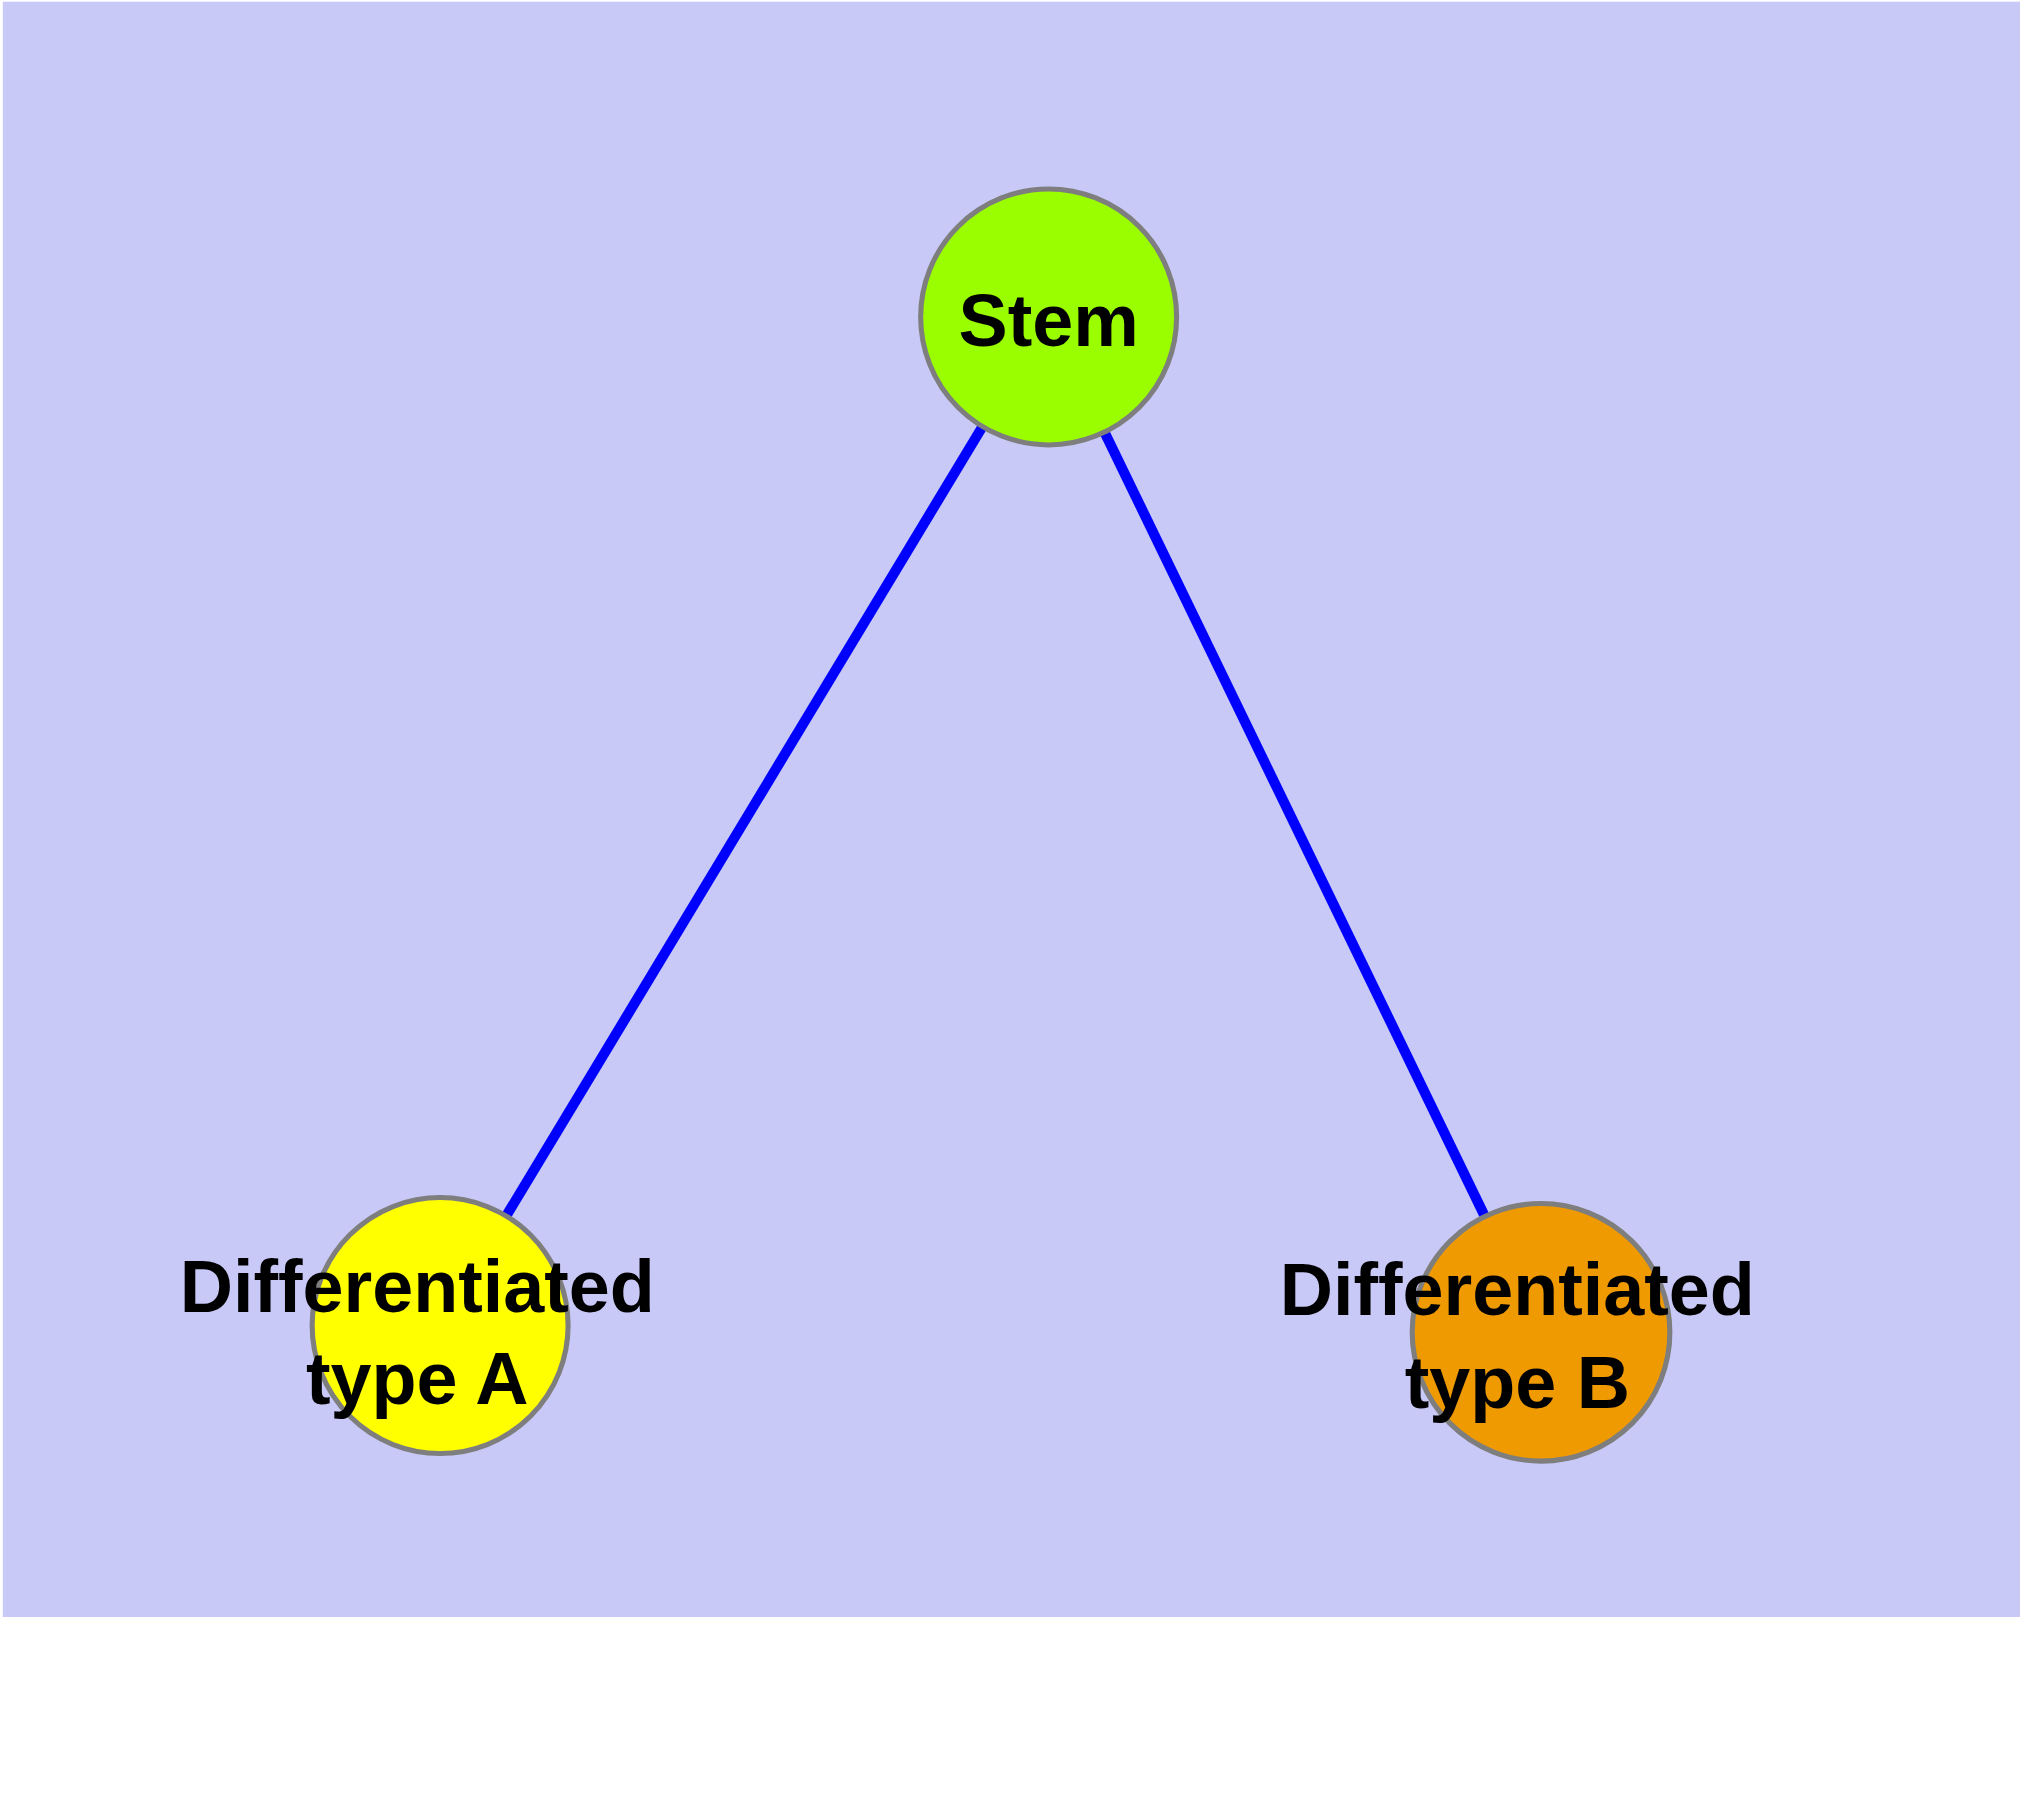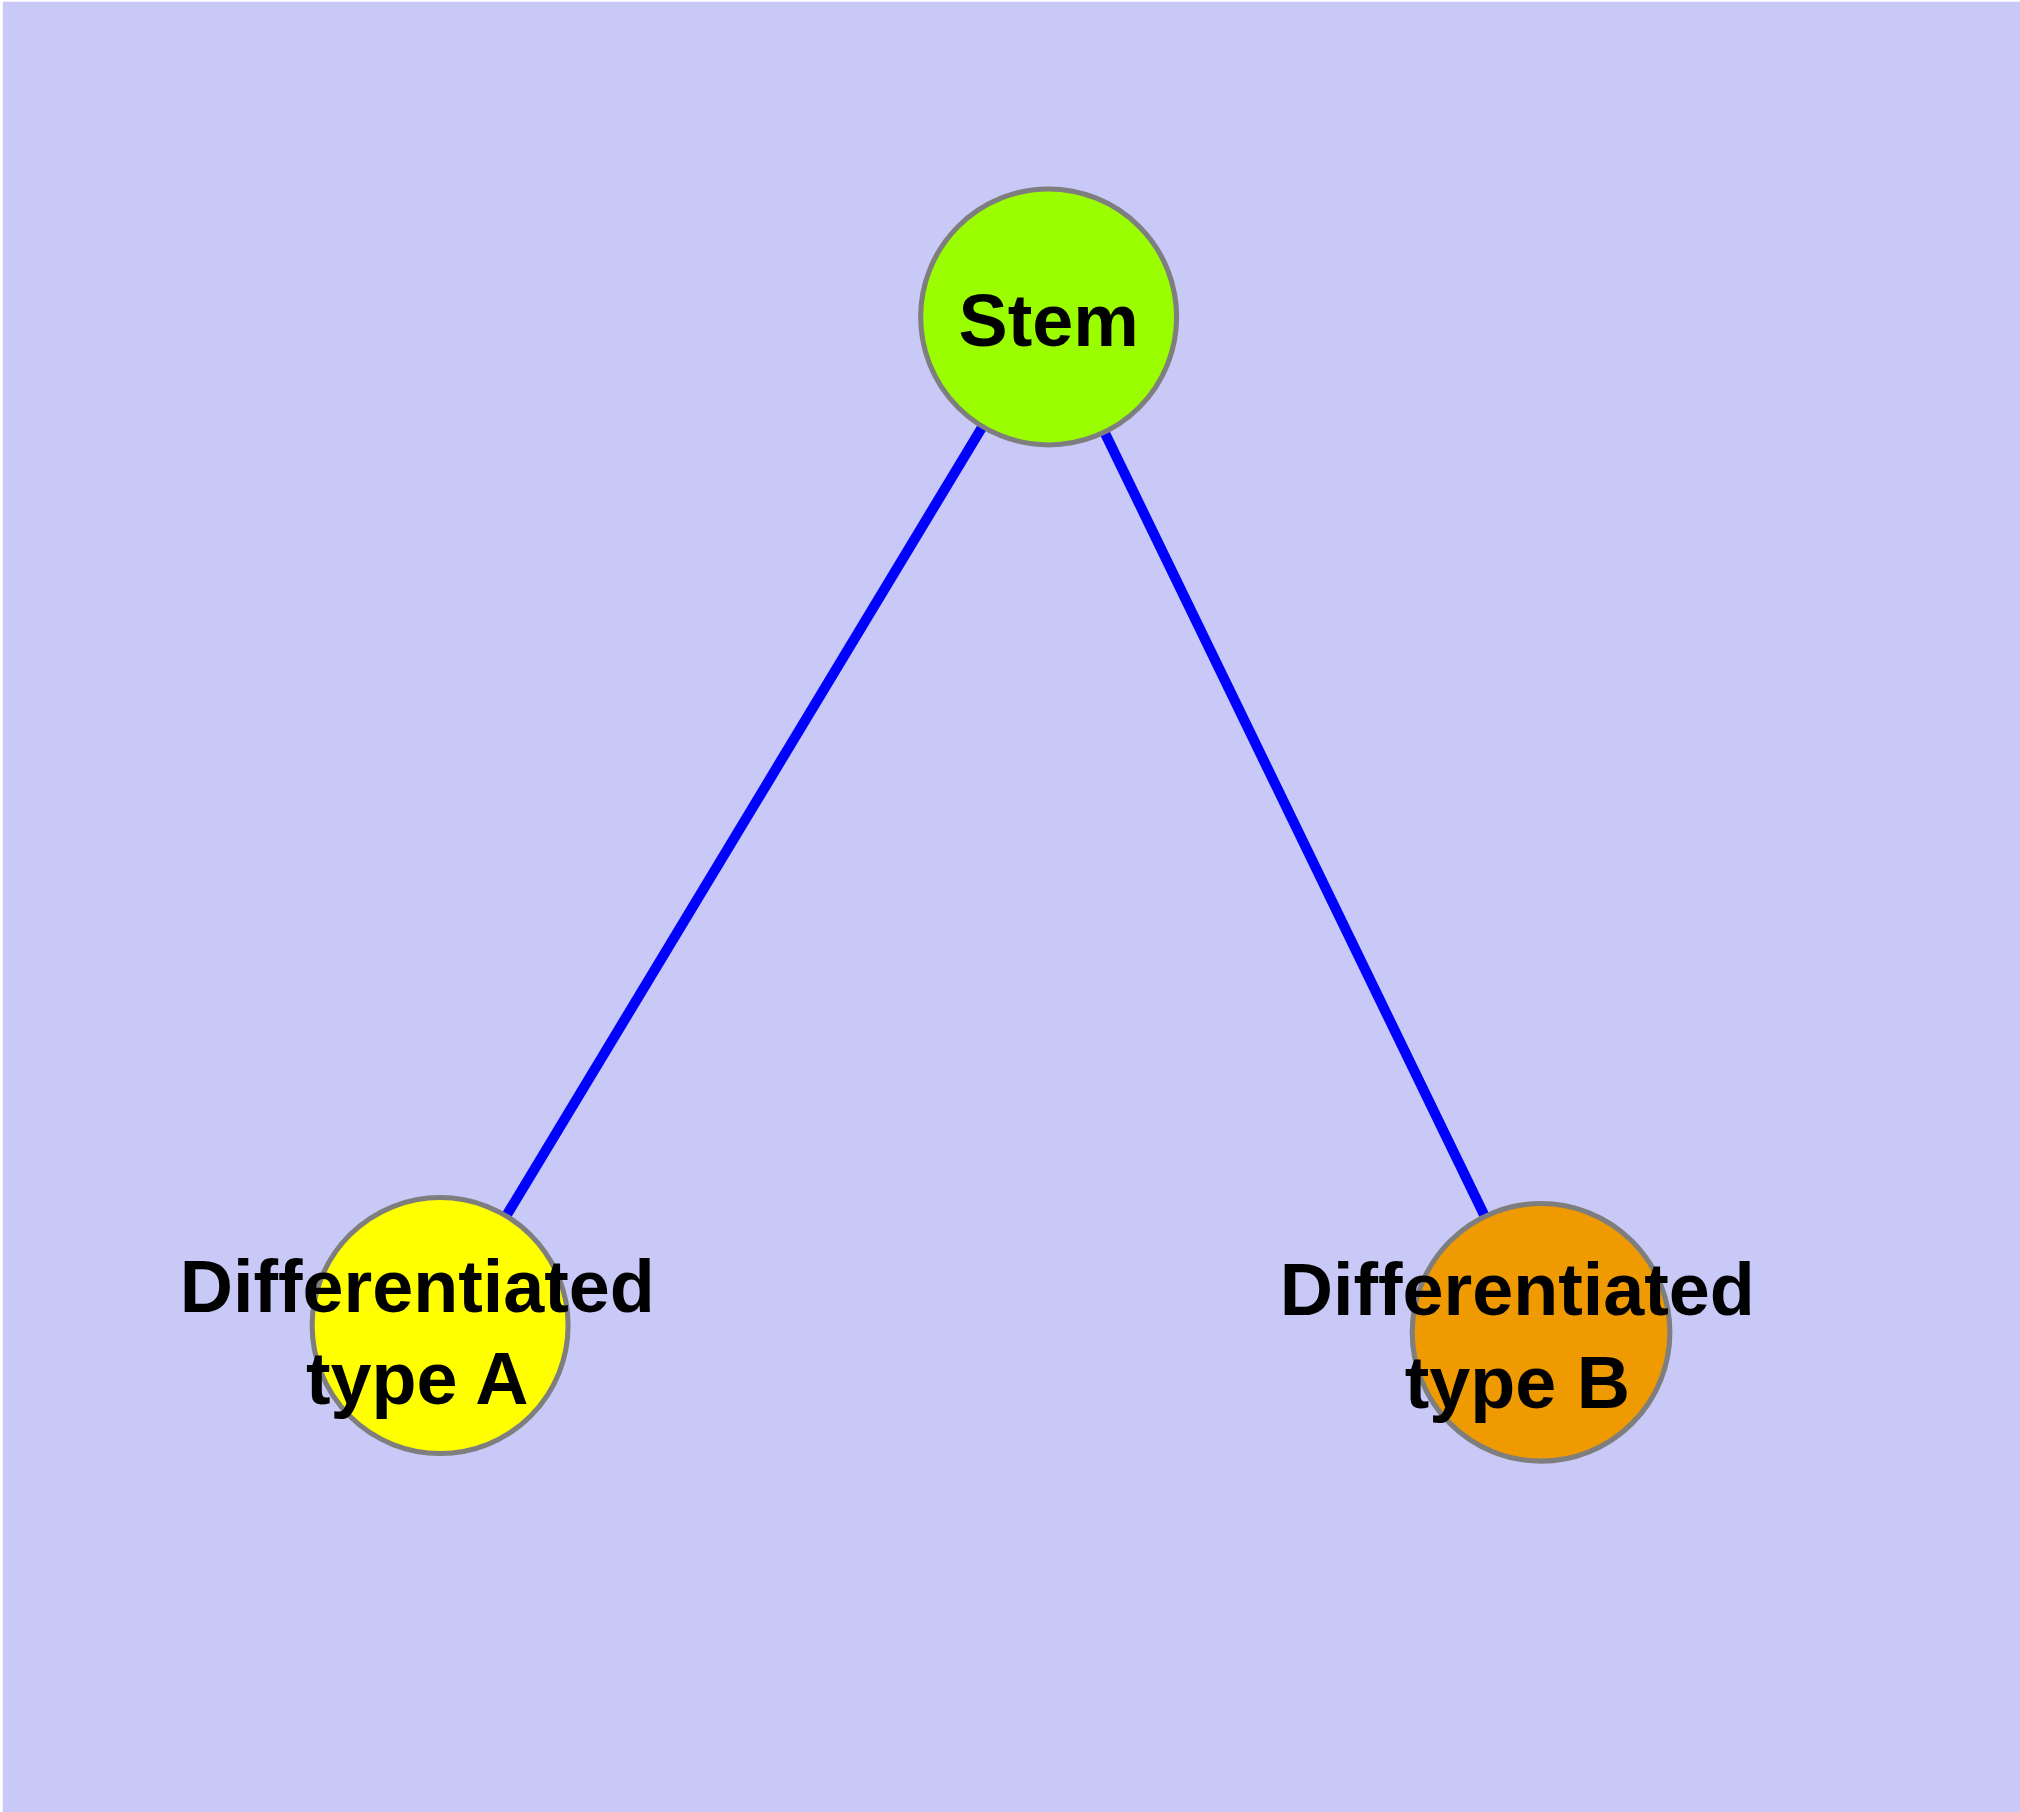--- a/index.html
+++ b/index.html
@@ -3,21 +3,21 @@
 <meta charset="utf-8">
 <style>
   html, body {
     margin: 0;
     padding: 0;
     background: #ffffff;
   }
   .canvas-wrap {
     position: relative;
     width: 2021px;
-    height: 1812px;
+    height: 1617px;
     overflow: hidden;
   }
   svg { display: block; }
   .node-label {
     font-family: "Liberation Sans", sans-serif;
     font-weight: bold;
     font-size: 87px;
     fill: #000000;
     text-anchor: middle;
   }

